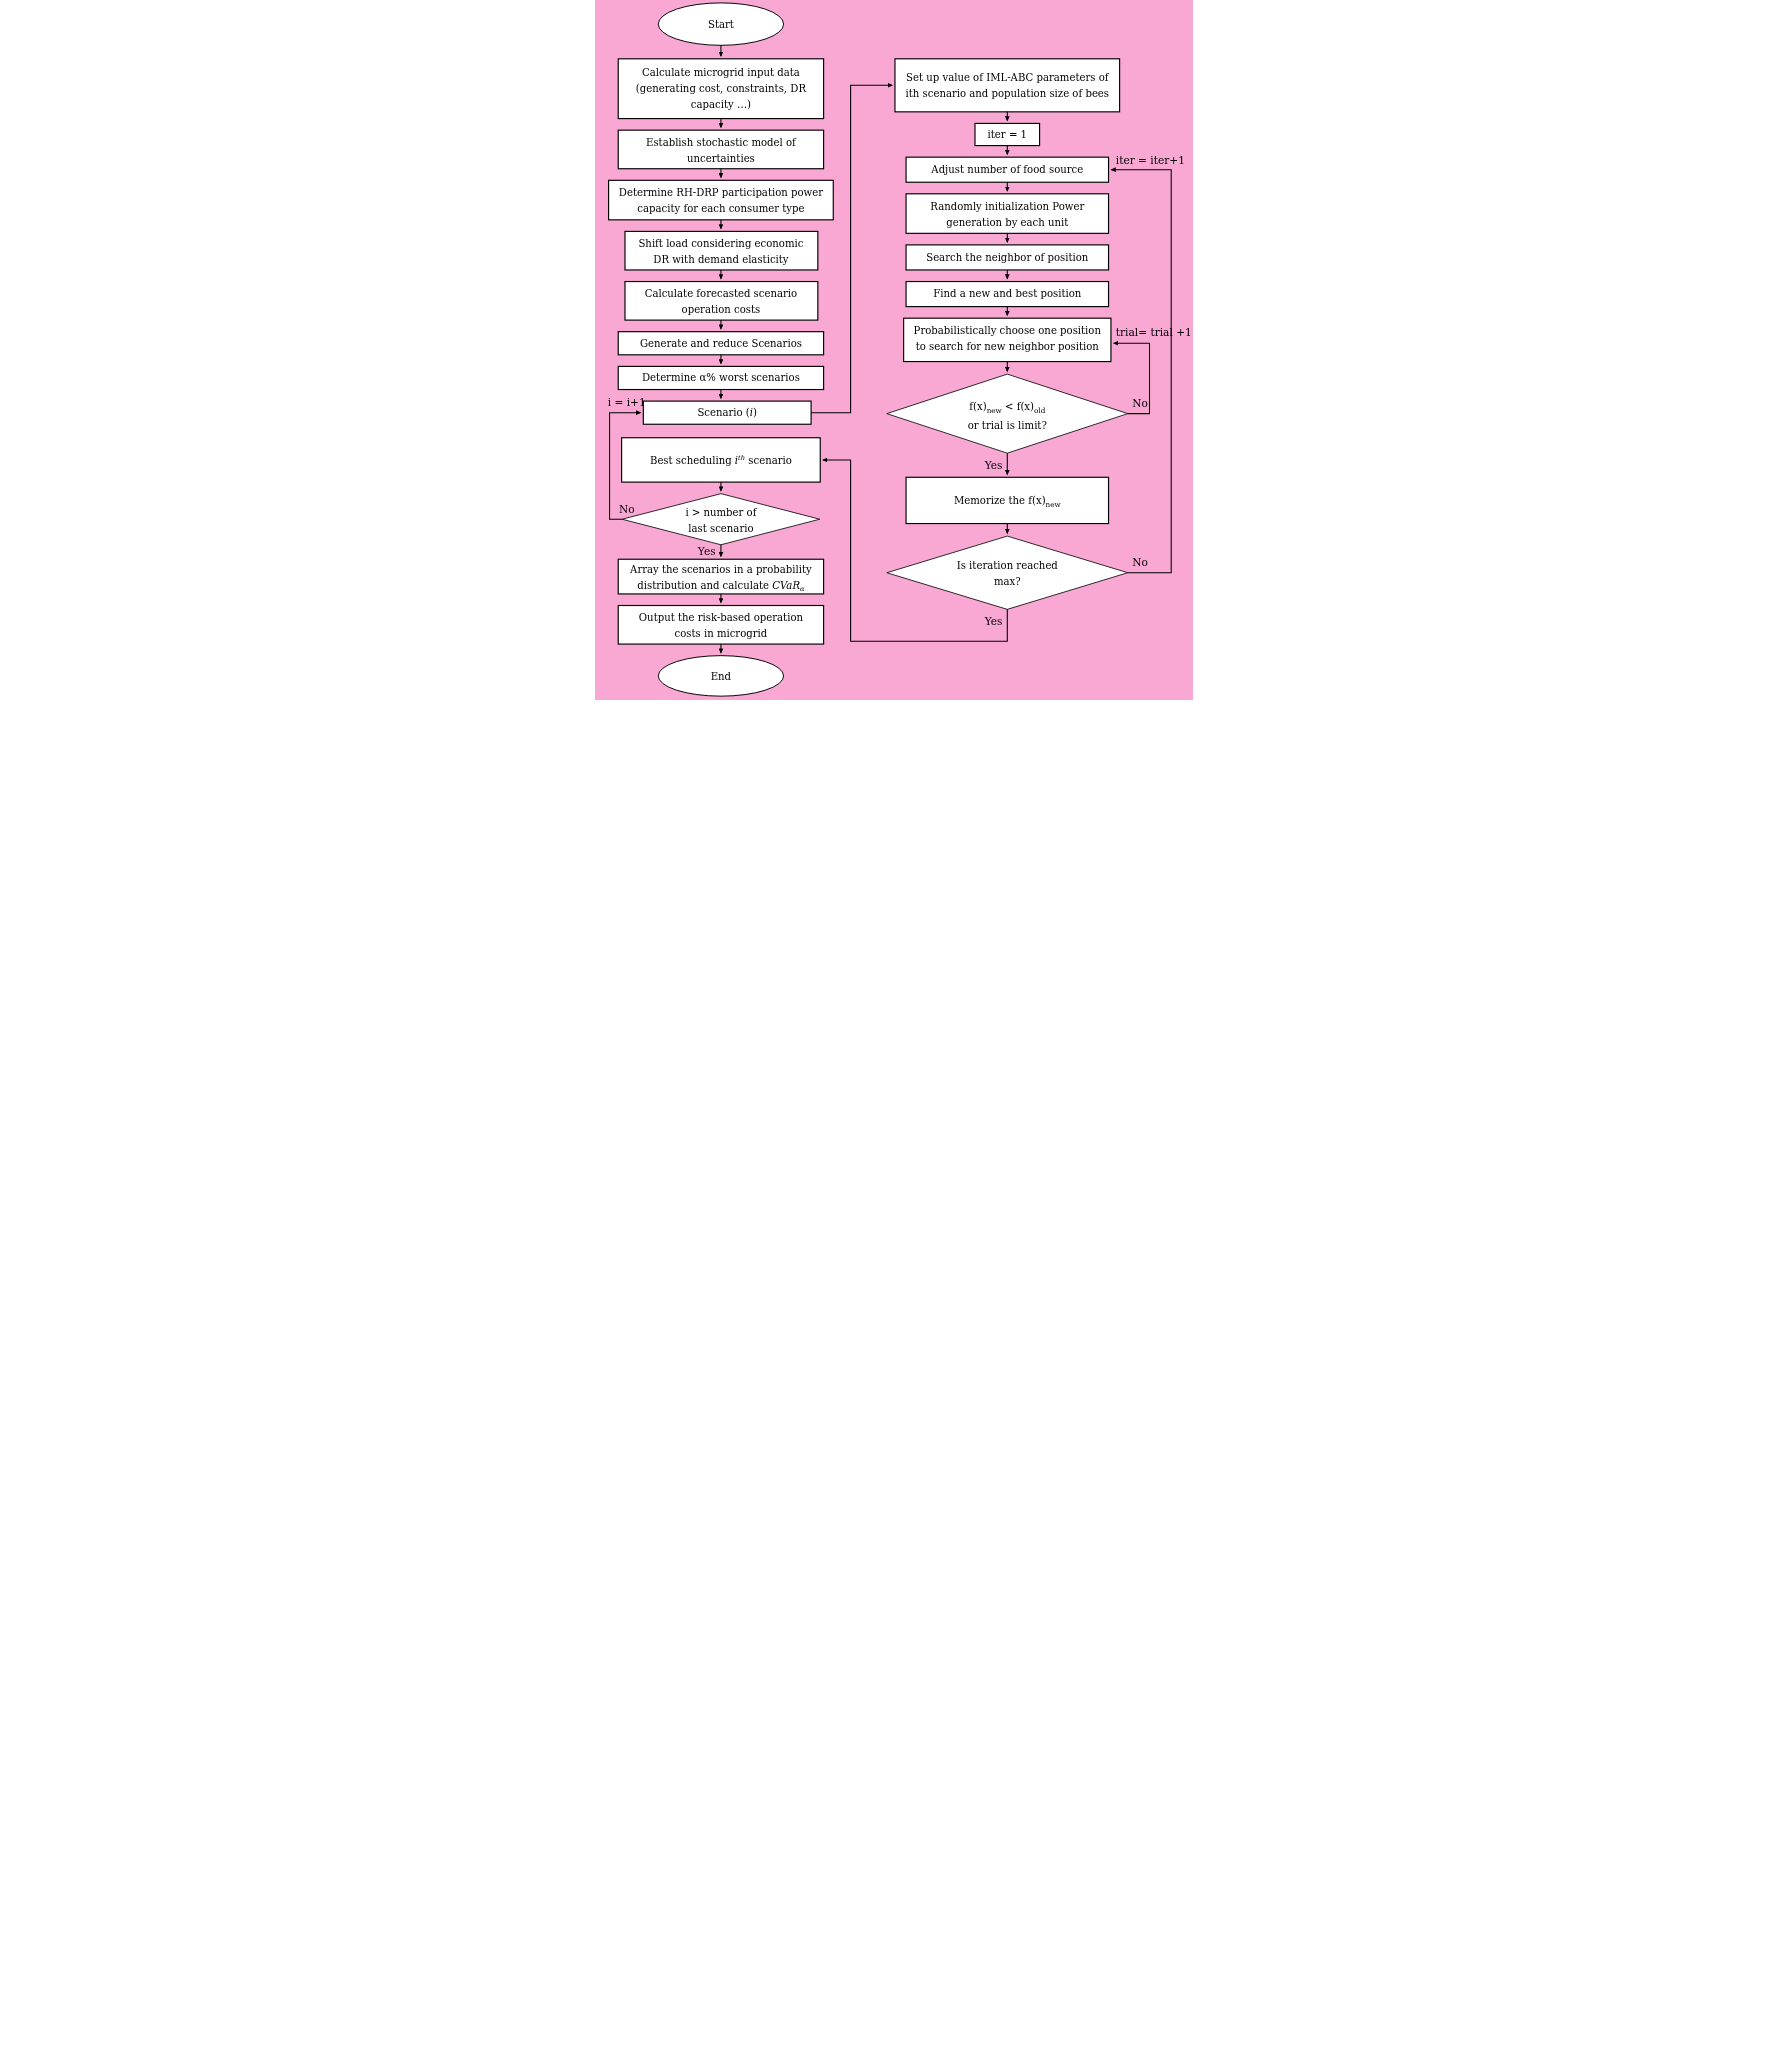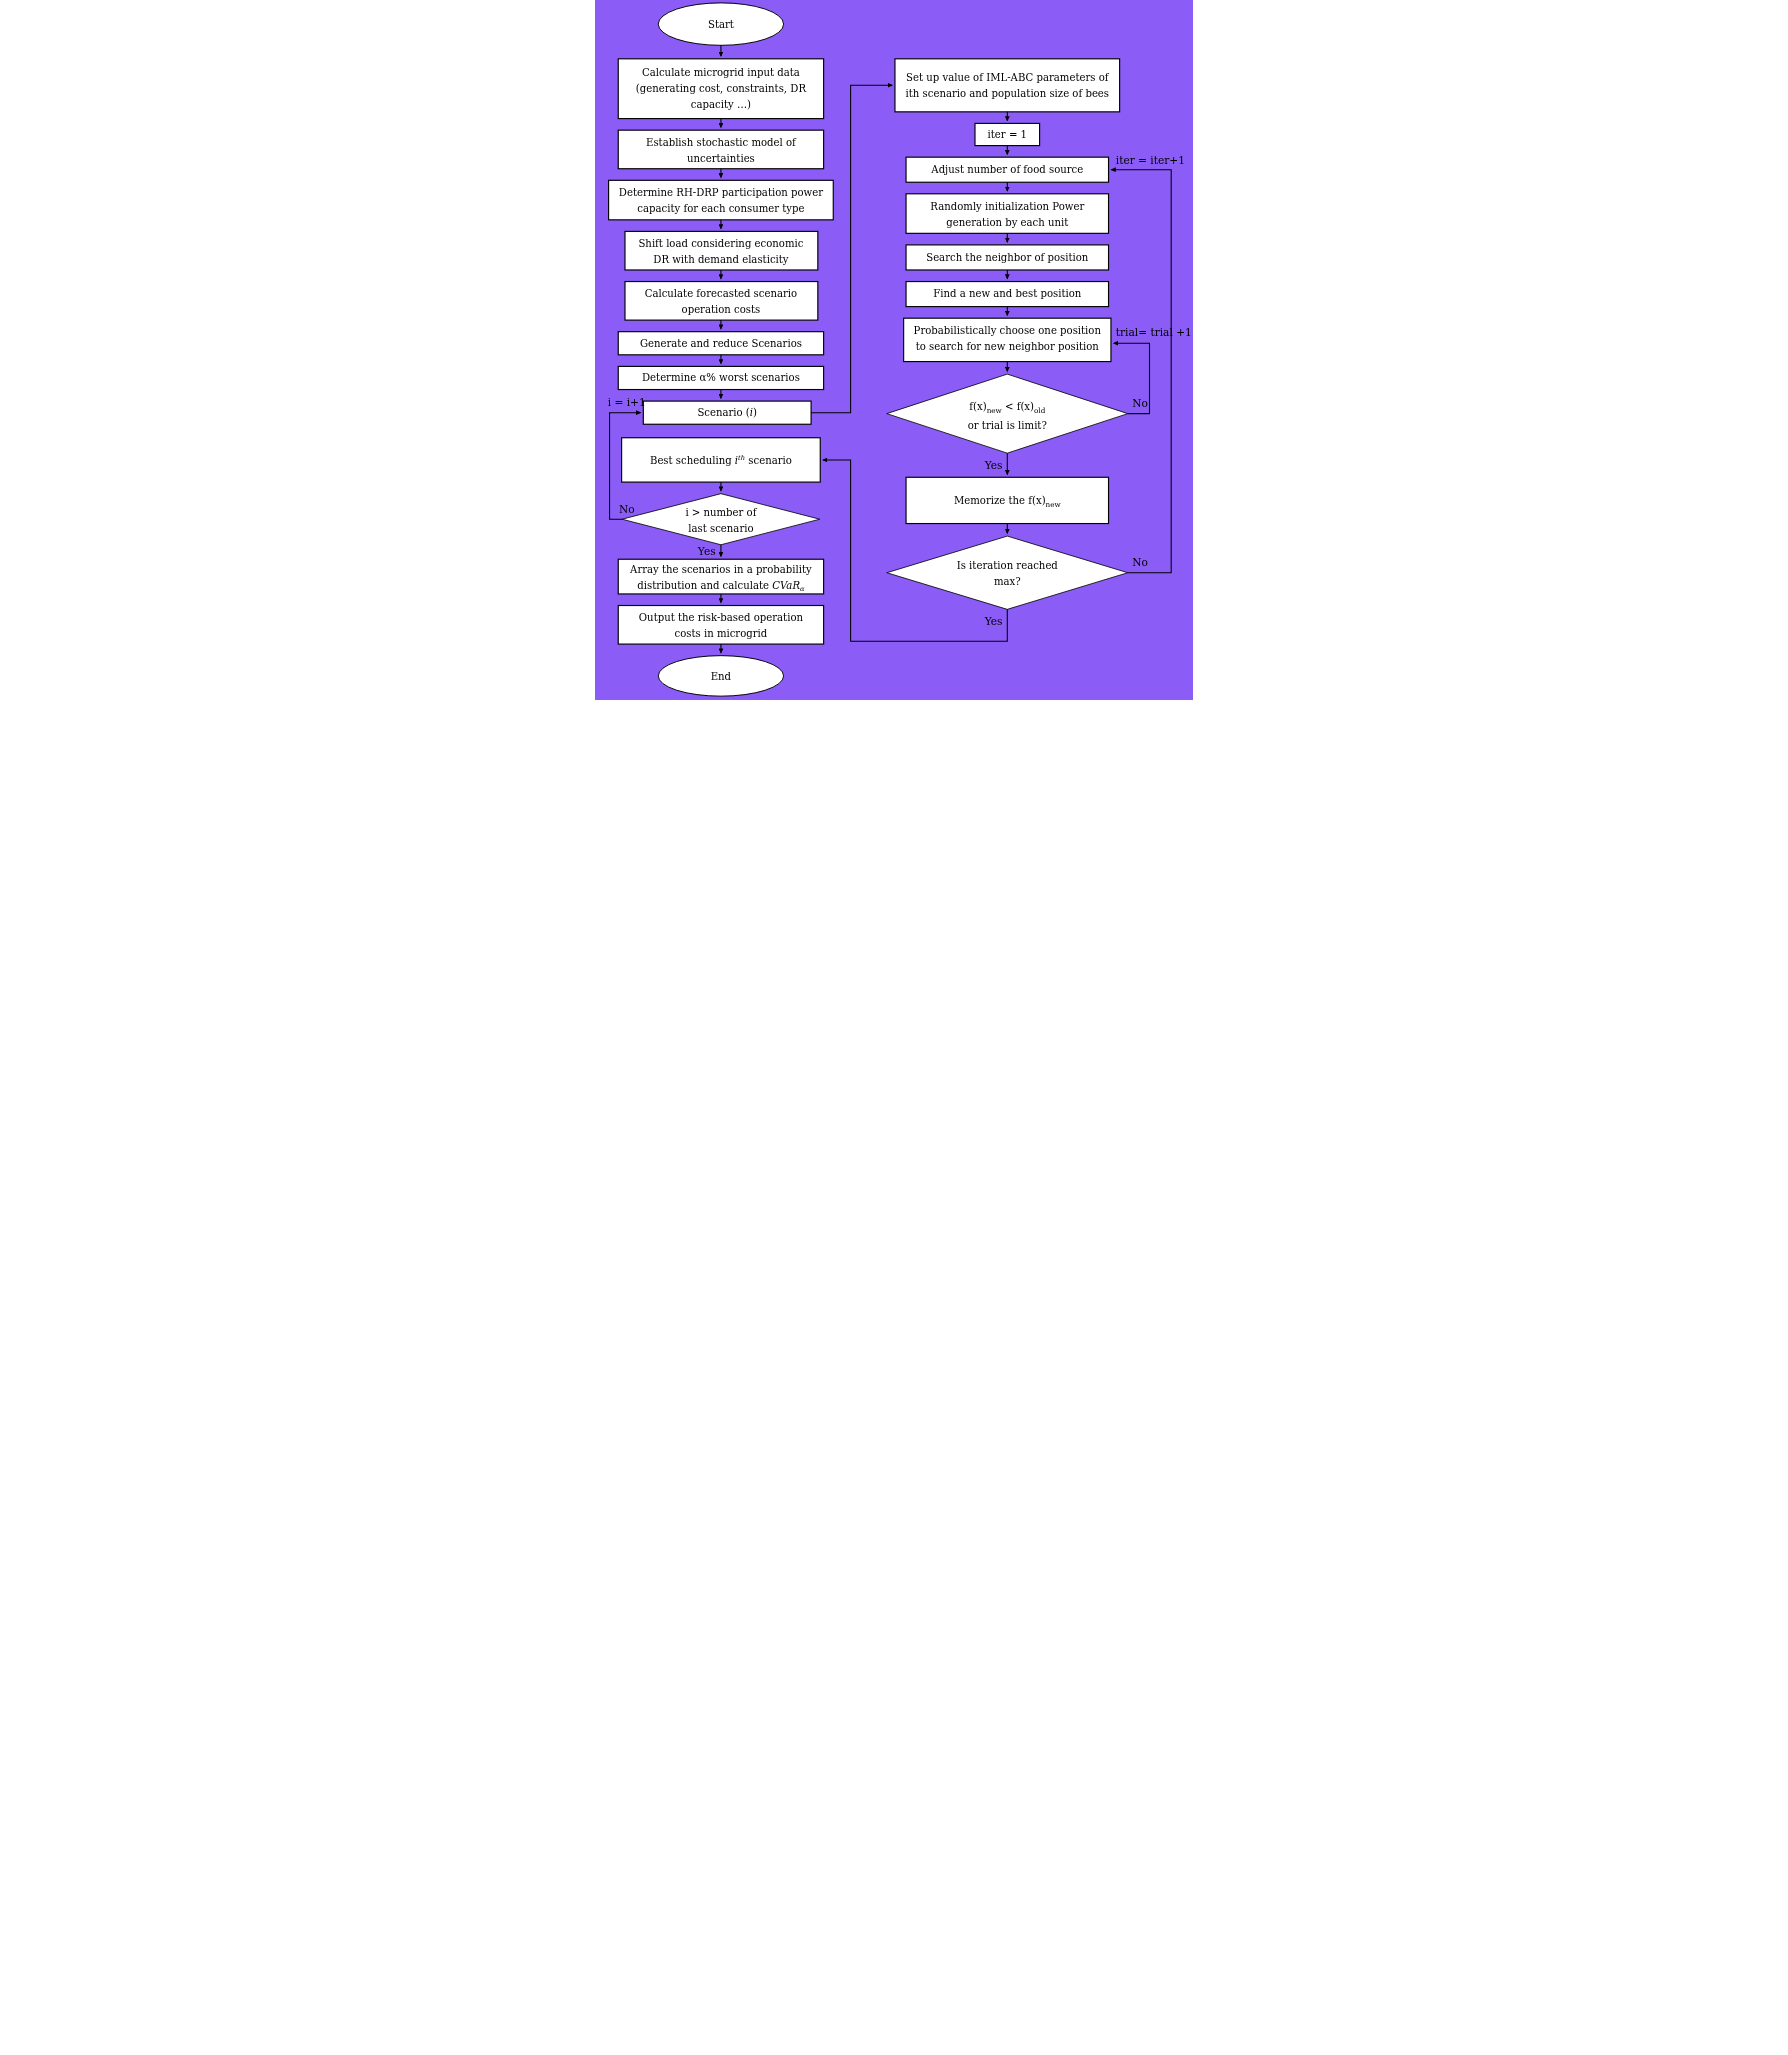--- a/index.html
+++ b/index.html
@@ -3,21 +3,21 @@
 <meta charset="utf-8">
 <style>
   html, body {
     margin: 0;
     padding: 0;
     background: #ffffff;
   }
   .page {
     width: 598px;
     margin: 0 auto;
-    background: #8b5cf6;
+    background: #f9a8d4;
   }
   svg {
     display: block;
     font-family: "DejaVu Serif", "Liberation Serif", serif;
   }
   .node-shape {
     fill: #ffffff;
     stroke: #000000;
     stroke-width: 2.4;
   }

